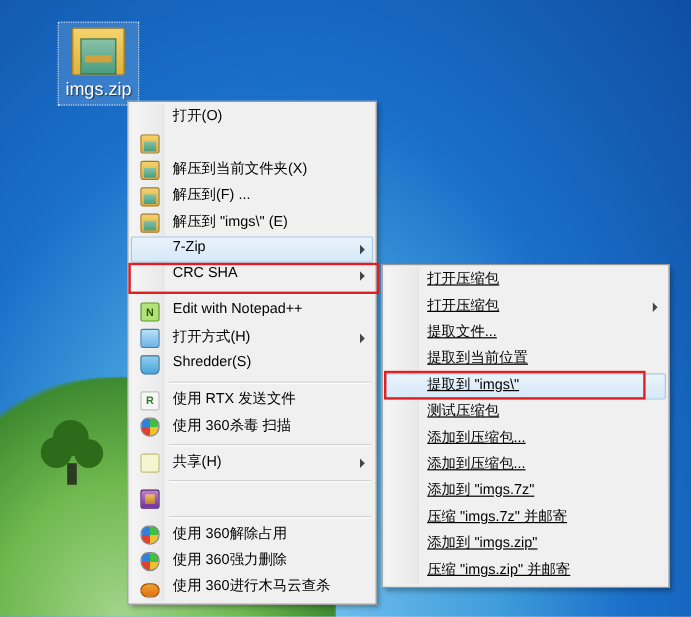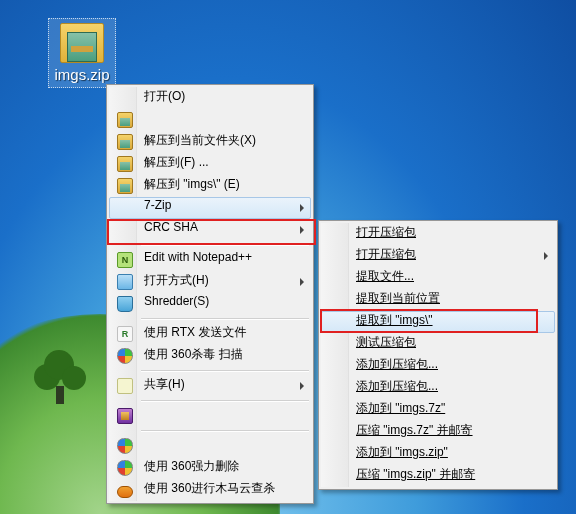--- a/index.html
+++ b/index.html
@@ -211,20 +211,21 @@
   <div class="sep"></div>
 
   <div class="item">
     <span class="ico winrar"></span>
   </div>
 
   <div class="sep"></div>
 
   <div class="item">
     <span class="ico shield"></span>
+    <span>使用 360解除占用</span>
   </div>
   <div class="item">
     <span class="ico shield"></span>
     <span>使用 360强力删除</span>
   </div>
   <div class="item">
     <span class="ico cloud"></span>
     <span>使用 360进行木马云查杀</span>
   </div>
 </div>

